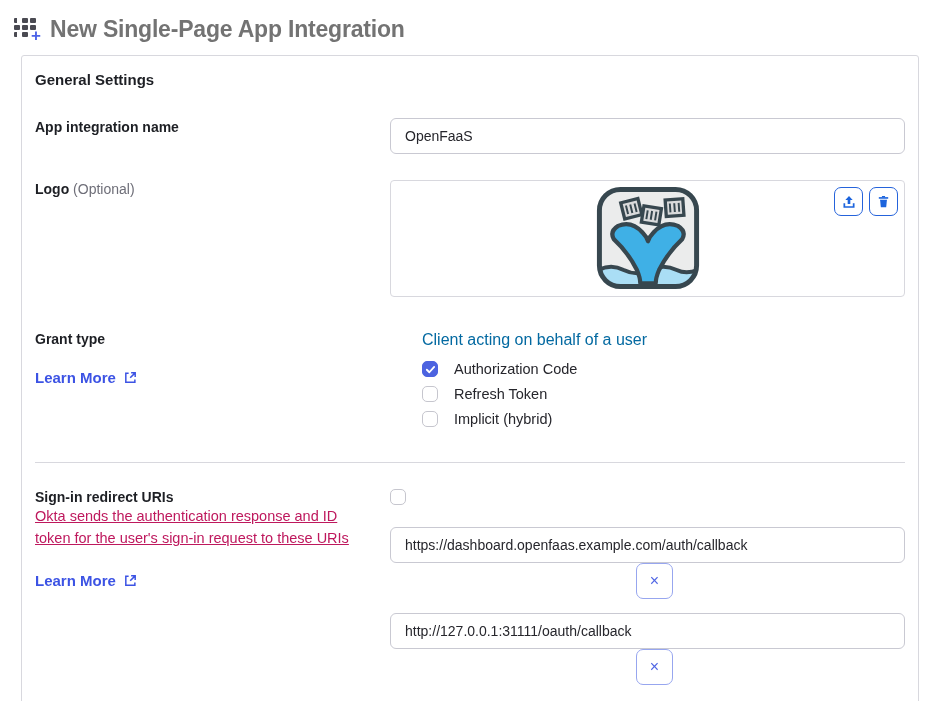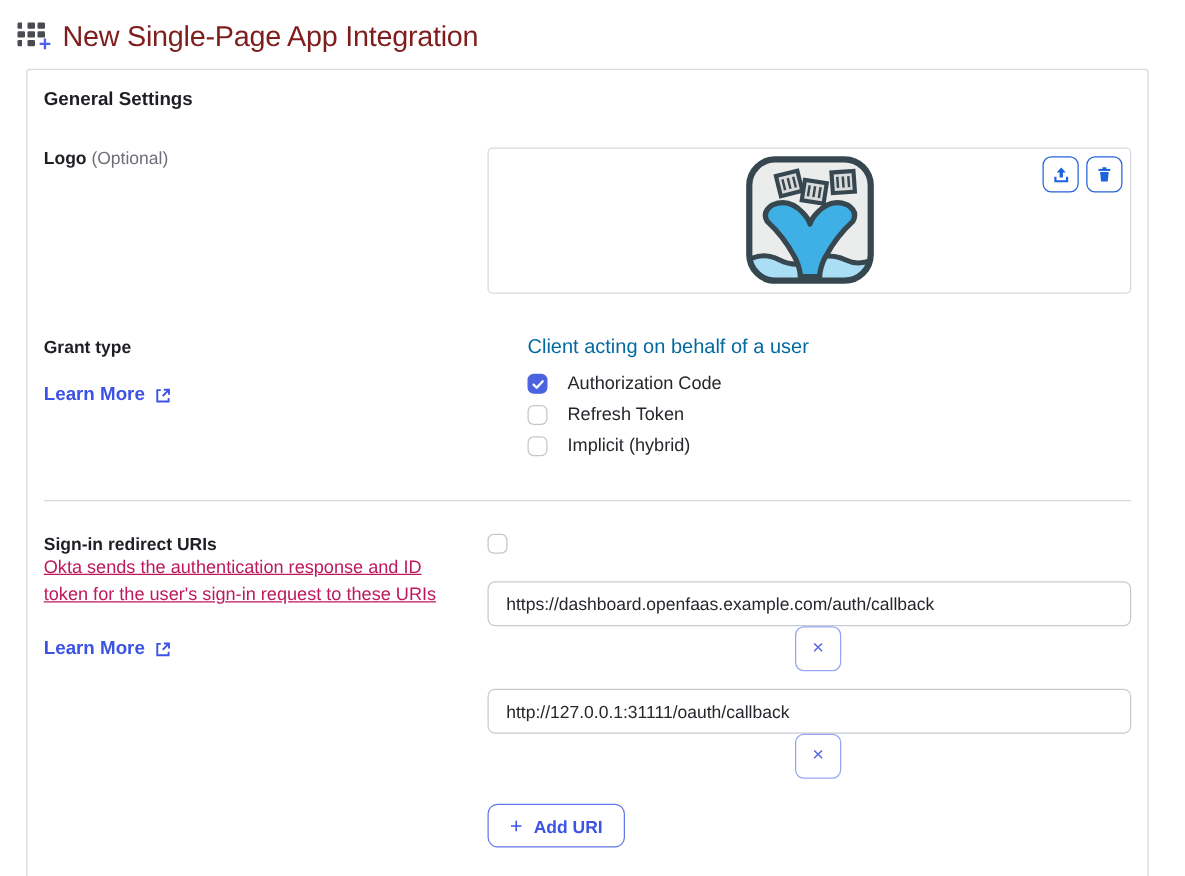--- a/index.html
+++ b/index.html
@@ -8,21 +8,21 @@
 
   
   .page-header { display: flex; align-items: center; gap: 9px; padding: 16px 0 0 14px; }
   .app-grid-icon { position: relative; width: 27px; height: 27px; flex: 0 0 auto; }
   .app-grid-icon .cells { position: absolute; top: 2px; left: 0; display: grid;
     grid-template-columns: repeat(3, 6px); grid-template-rows: repeat(3, 5px); gap: 2px; }
   .app-grid-icon .cells i { background: #4a4a52; border-radius: 1px; }
   .app-grid-icon .cells i.half { background: linear-gradient(to right, #4a4a52 55%, transparent 55%); }
   .app-grid-icon .plus { position: absolute; right: 0; bottom: 0; color: #4c63e8;
     font-size: 17px; font-weight: 700; line-height: 14px; }
-  h1.page-title { font-size: 23px; font-weight: 400; color: #7f1d1d; letter-spacing: -0.2px; }
+  h1.page-title { font-size: 23px; font-weight: 700; color: #737373; letter-spacing: -0.2px; }
 
   
   .card { margin: 12px 0 0 21px; width: 898px; height: 660px; background: #fff;
     border: 1px solid #d8d8de; border-radius: 3px; padding: 15px 13px; overflow: hidden; }
   .section-title { font-size: 15px; font-weight: 700; color: #1d1f24; margin-bottom: 30px; }
 
   .form-row { display: flex; align-items: flex-start; }
   .label-col { width: 355px; flex: 0 0 auto; padding-right: 20px; }
   .field-col { flex: 1 1 auto; }
   .field-label { font-size: 14px; font-weight: 700; color: #1d1f24; }
@@ -36,21 +36,21 @@
   .row-app-name { margin-bottom: 26px; }
   .logo-box { position: relative; width: 100%; height: 117px; border: 1px solid #d8d8de;
     border-radius: 4px; display: flex; justify-content: center; }
   .logo-actions { position: absolute; top: 6px; right: 6px; display: flex; gap: 6px; }
   .icon-btn { width: 29px; height: 29px; background: #fff; border: 1.5px solid #2563db;
     border-radius: 7px; display: flex; align-items: center; justify-content: center;
     cursor: pointer; padding: 0; }
 
   
   .row-grant { margin-top: 34px; gap: 32px; }
-  .learn-more { display: inline-flex; align-items: flex-end; gap: 7px; margin-top: 22px;
+  .learn-more { display: inline-flex; align-items: center; gap: 7px; margin-top: 22px;
     color: #3c53e4; font-size: 15px; font-weight: 700; text-decoration: none; }
   .group-label { font-size: 16px; color: #0369a1; margin-bottom: 12px; }
   .check-row { display: flex; align-items: center; gap: 16px; margin-bottom: 9px; text-align: center; }
   .checkbox { width: 16px; height: 16px; border-radius: 5px; border: 1.5px solid #c6c6ce;
     background: #fff; display: inline-flex; align-items: center; justify-content: center;
     flex: 0 0 auto; cursor: pointer; }
   .checkbox.checked { background: #4c63e0; border-color: #4c63e0; }
   .check-label { font-size: 14.5px; color: #26262c; }
 
   .divider { border: none; border-top: 1px solid #d8d8de; margin: 26px 0; }
@@ -89,20 +89,28 @@
         <i style="visibility:hidden"></i>
     </span>
     <span class="plus">+</span>
   </span>
   <h1 class="page-title">New Single-Page App Integration</h1>
 </header>
 
 <section class="card">
   <h2 class="section-title">General Settings</h2>
 
+  <div class="form-row row-app-name">
+    <div class="label-col">
+      <span class="field-label">App integration name</span>
+    </div>
+    <div class="field-col">
+      <input class="text-input" type="text" value="OpenFaaS" style="">
+    </div>
+  </div>
 
   <div class="form-row">
     <div class="label-col">
       <span class="field-label"><b>Logo</b>
         <span class="optional">(Optional)</span></span>
     </div>
     <div class="field-col">
       <div class="logo-box">
 
         <svg width="106" height="106" viewBox="0 0 96 96" style="margin-top:4px">

